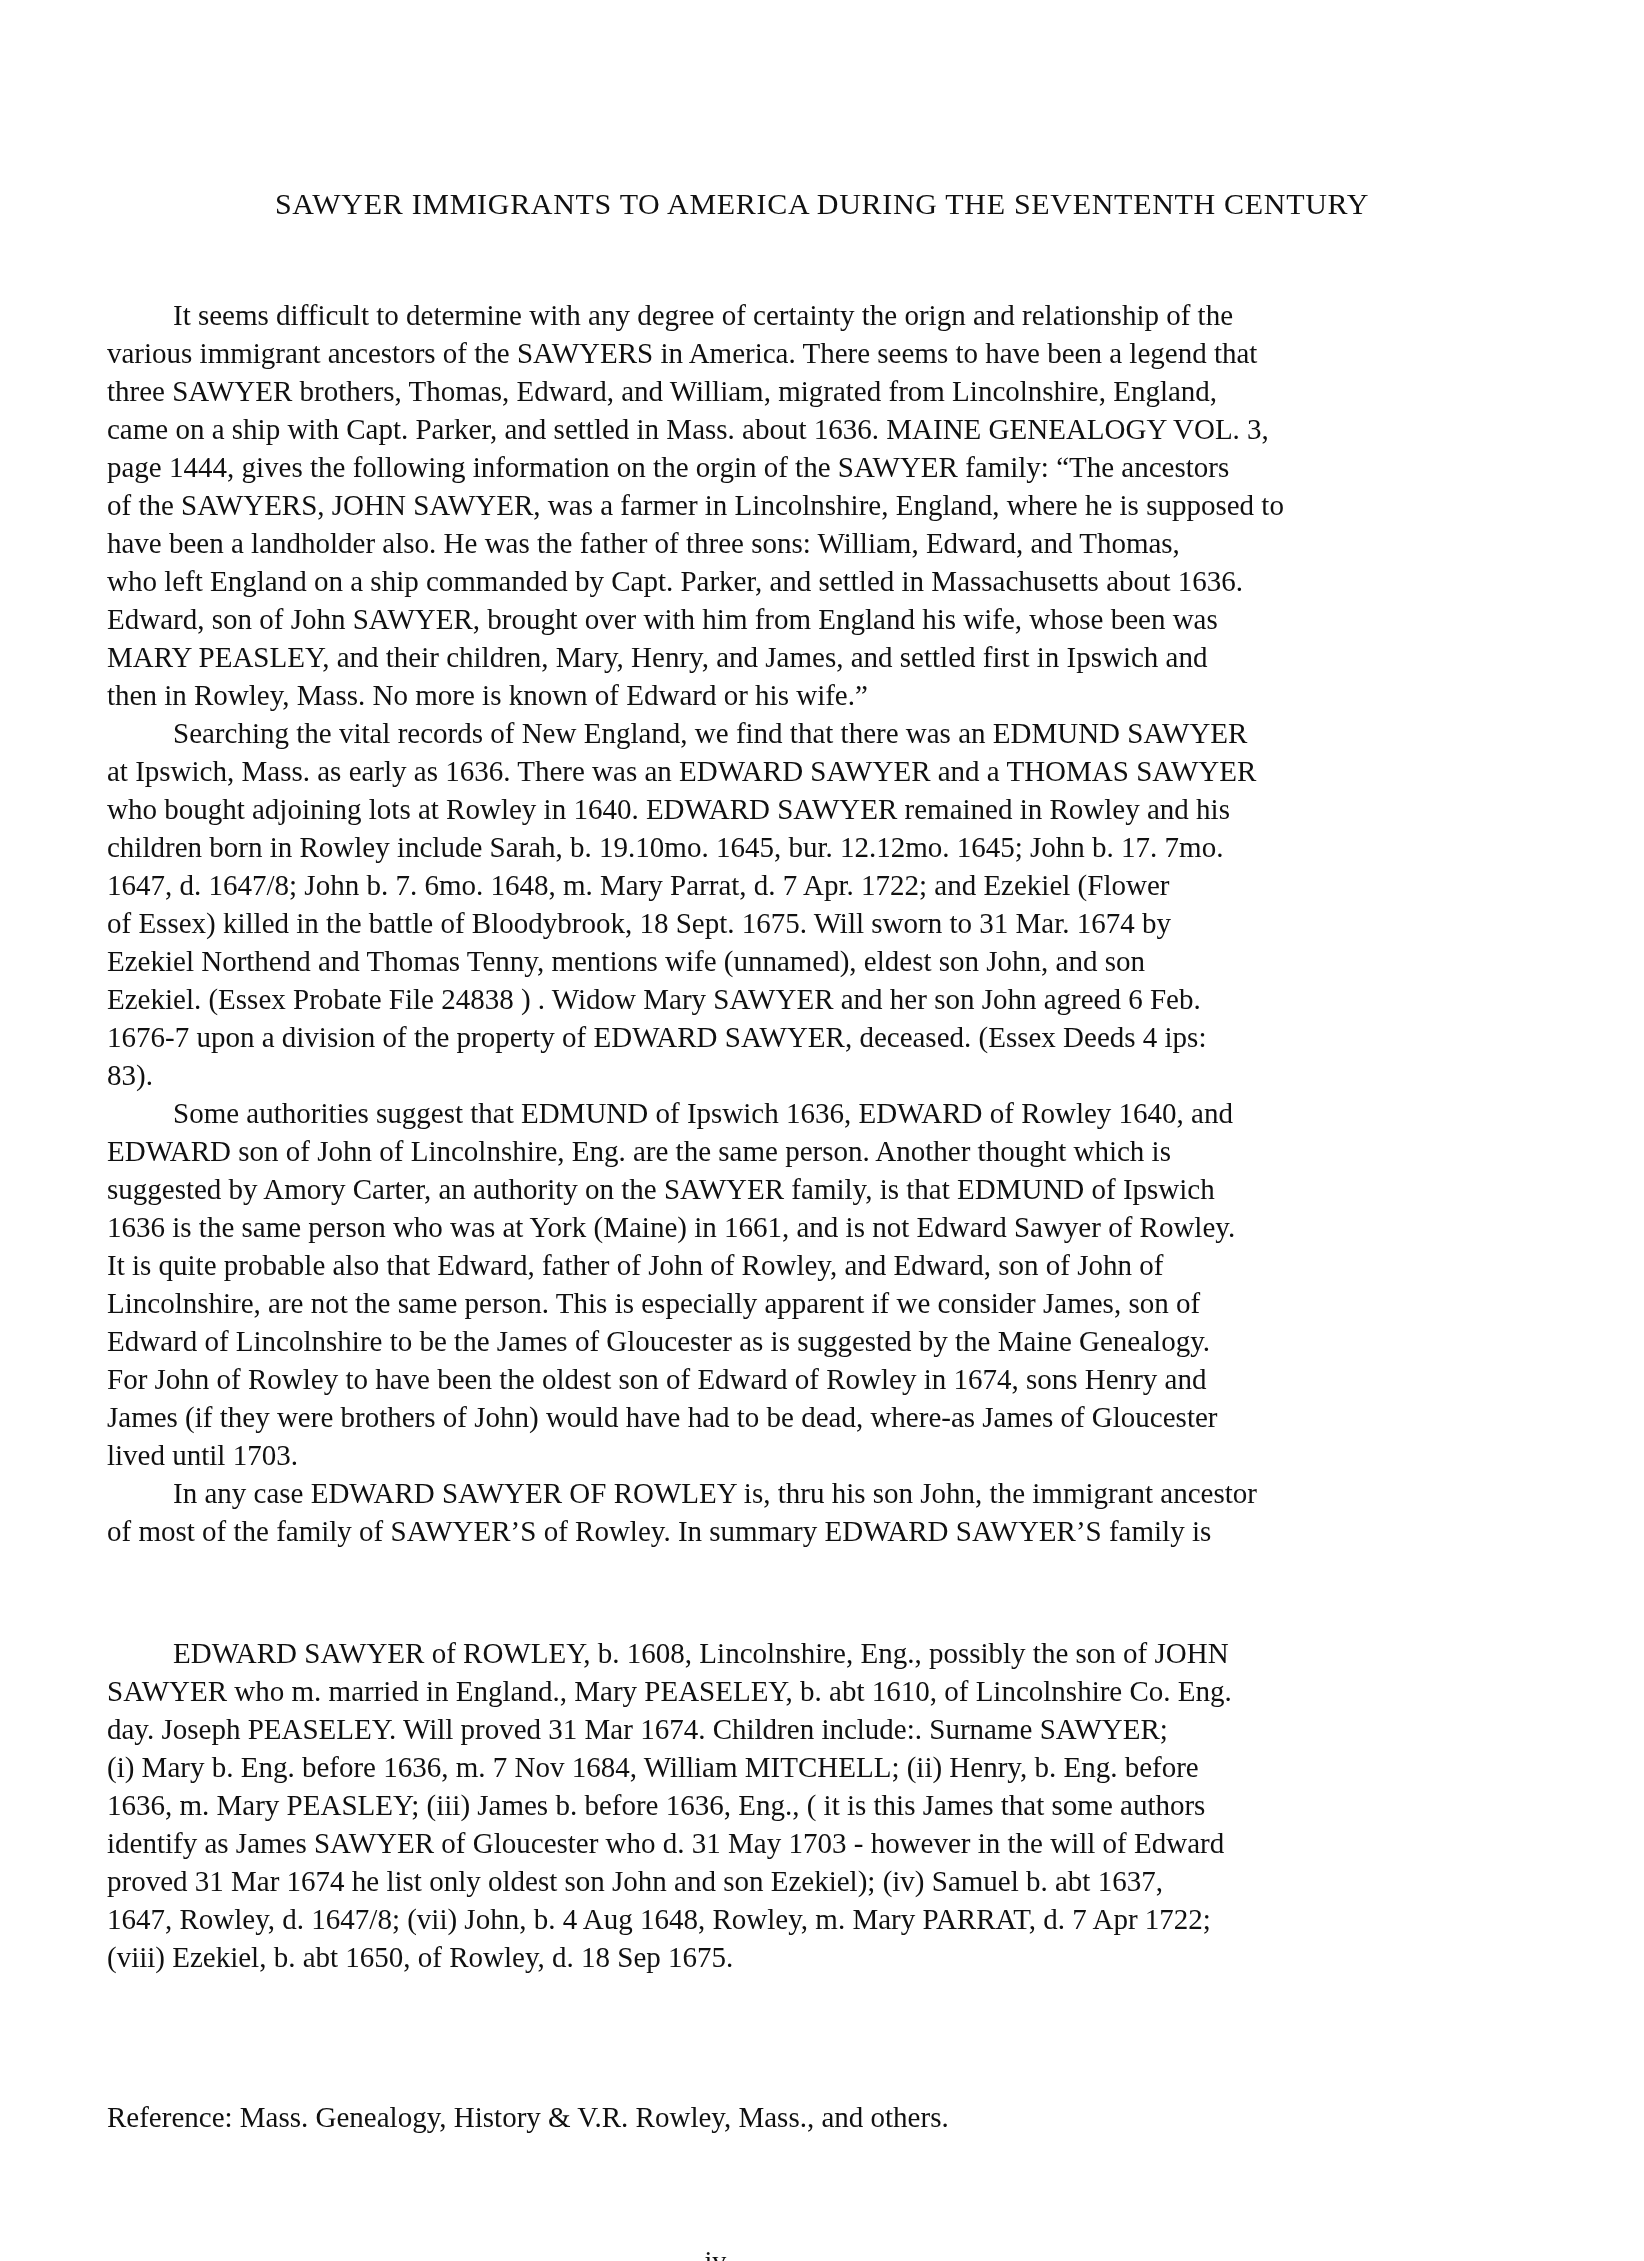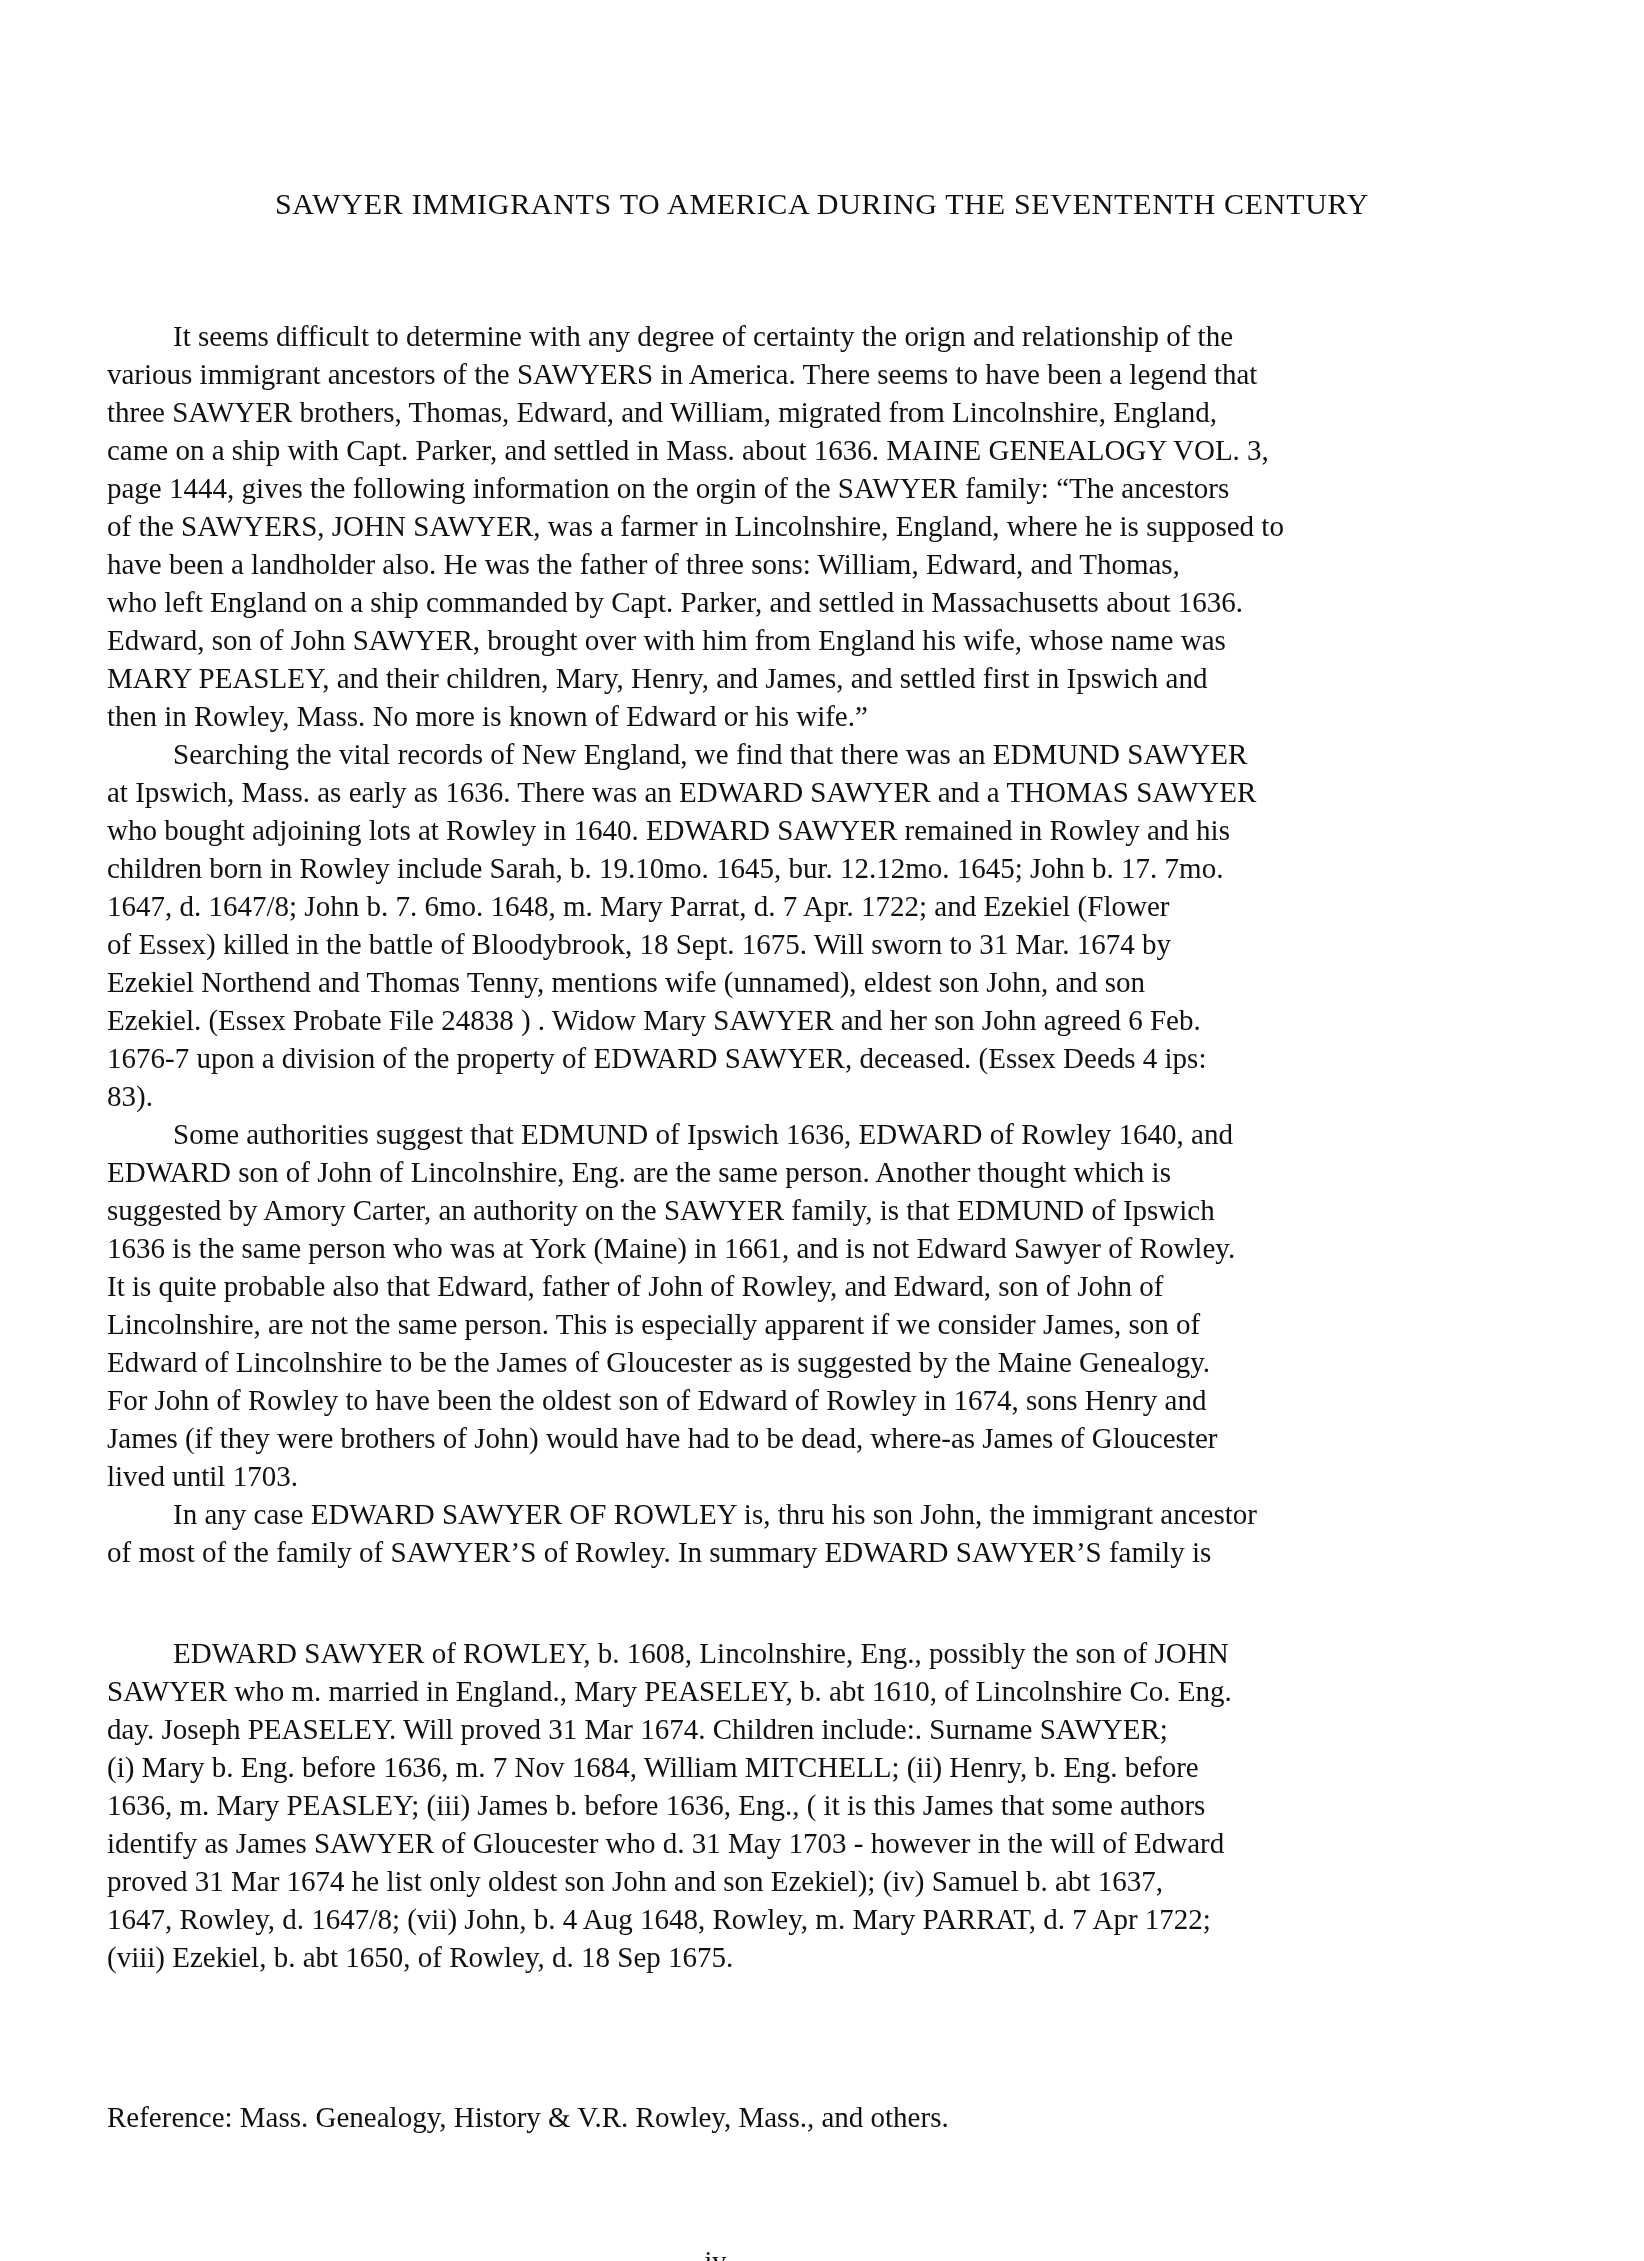--- a/index.html
+++ b/index.html
@@ -40,21 +40,21 @@
   .line {
     display: block;
     white-space: nowrap;
     font-size: 29px;
     line-height: 38px;
     height: 38px;
   }
   .indent {
     padding-left: 66px;
   }
-  #body-block { top: 289px; }
+  #body-block { top: 268px; }
   #summary-block { top: 1606px; }
   #reference { top: 2070px; }
   .pagenum {
     position: absolute;
     top: 2219px;
     left: 0;
     width: 1436px;
     text-align: center;
     font-size: 28px;
     line-height: 1;
@@ -69,21 +69,21 @@
 
   <div class="block" id="body-block">
     <span class="line indent">It seems difficult to determine with any degree of certainty the orign and relationship of the</span>
     <span class="line">various immigrant ancestors of the SAWYERS in America.  There seems to have been a legend that</span>
     <span class="line">three SAWYER brothers, Thomas, Edward, and William, migrated from Lincolnshire, England,</span>
     <span class="line">came on a ship with Capt. Parker, and settled in Mass. about 1636.  MAINE GENEALOGY VOL. 3,</span>
     <span class="line">page 1444, gives the following information on the orgin of the SAWYER family:  “The ancestors</span>
     <span class="line">of the SAWYERS, JOHN SAWYER, was a farmer in Lincolnshire, England, where he is supposed to</span>
     <span class="line">have been a landholder also.  He was the father of three sons:  William, Edward, and Thomas,</span>
     <span class="line">who left England on a ship commanded by Capt. Parker, and settled in Massachusetts about 1636.</span>
-    <span class="line">Edward, son of John SAWYER, brought over with him from England his wife, whose name was</span>
+    <span class="line">Edward, son of John SAWYER, brought over with him from England his wife, whose been was</span>
     <span class="line">MARY PEASLEY, and their children, Mary, Henry, and James, and settled first in Ipswich and</span>
     <span class="line">then in Rowley, Mass.  No more is known of Edward or his wife.”</span>
     <span class="line indent">Searching the vital records of New England, we find that there was an EDMUND SAWYER</span>
     <span class="line">at Ipswich, Mass. as early as 1636.  There was an EDWARD SAWYER and a THOMAS SAWYER</span>
     <span class="line">who bought adjoining lots at Rowley in 1640.  EDWARD SAWYER remained in Rowley and his</span>
     <span class="line">children born in Rowley include Sarah, b. 19.10mo. 1645, bur. 12.12mo. 1645; John b. 17. 7mo.</span>
     <span class="line">1647, d. 1647/8; John b. 7. 6mo. 1648, m. Mary Parrat, d. 7 Apr. 1722; and Ezekiel (Flower</span>
     <span class="line">of Essex) killed in the battle of Bloodybrook, 18 Sept. 1675.  Will sworn to 31 Mar. 1674 by</span>
     <span class="line">Ezekiel Northend and Thomas Tenny, mentions wife (unnamed), eldest son John, and son</span>
     <span class="line">Ezekiel.  (Essex Probate File 24838 ) .  Widow Mary SAWYER and her son John agreed 6 Feb.</span>

